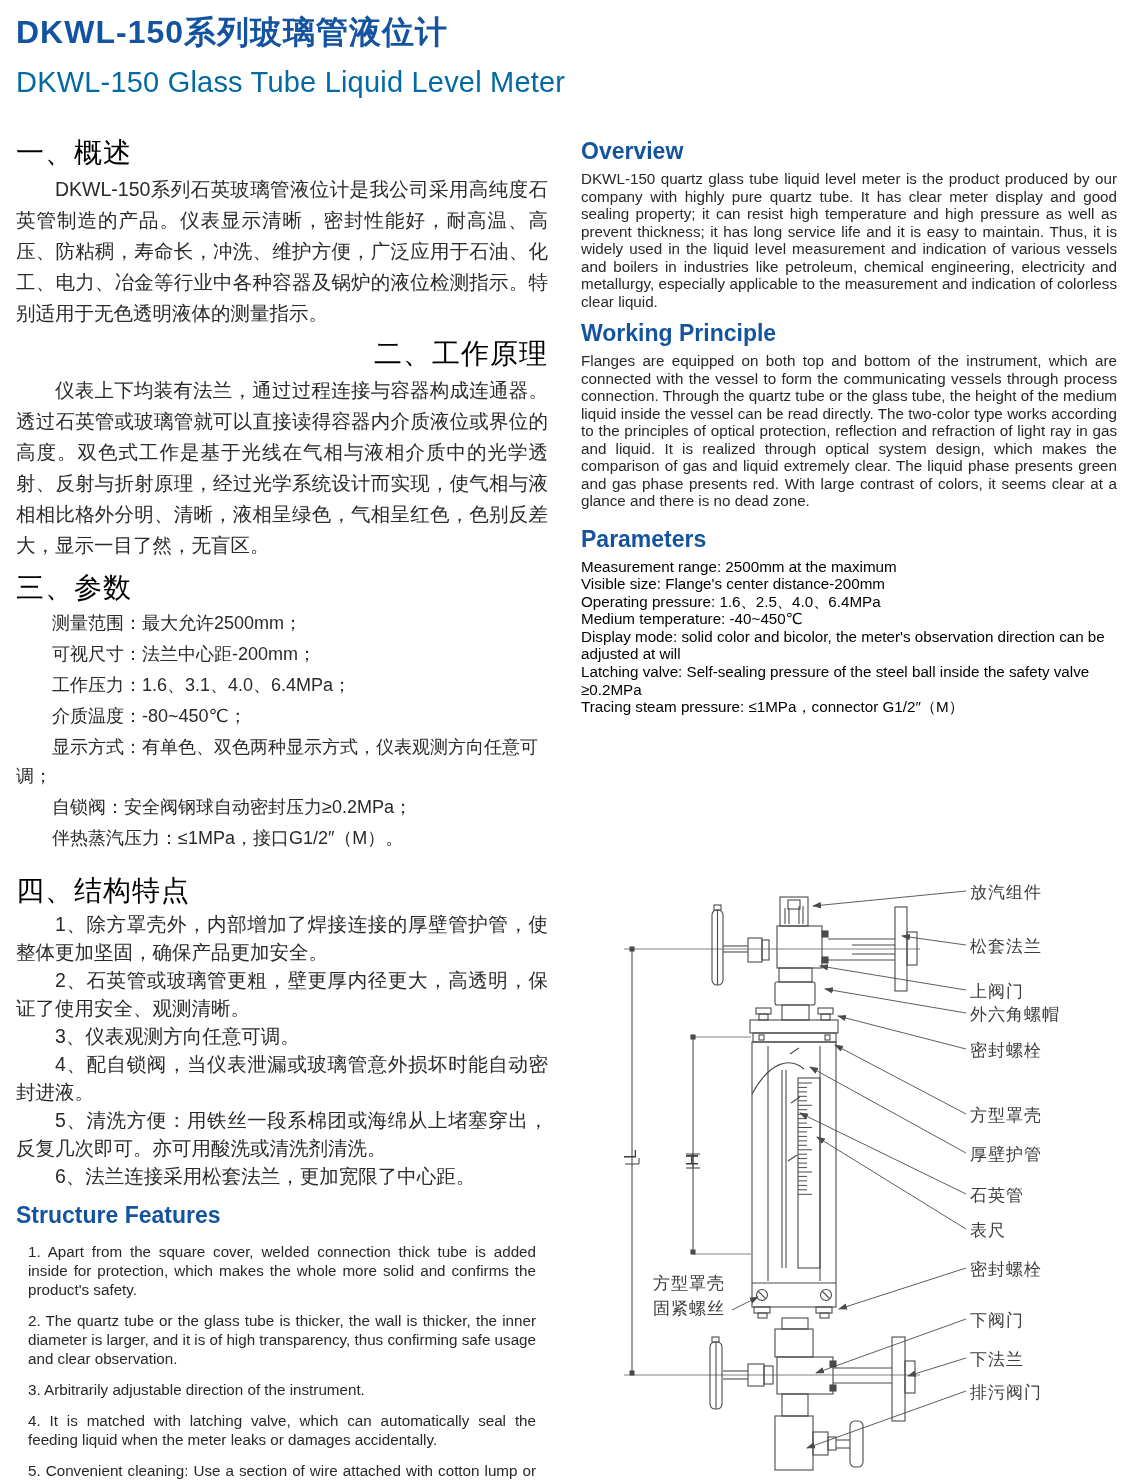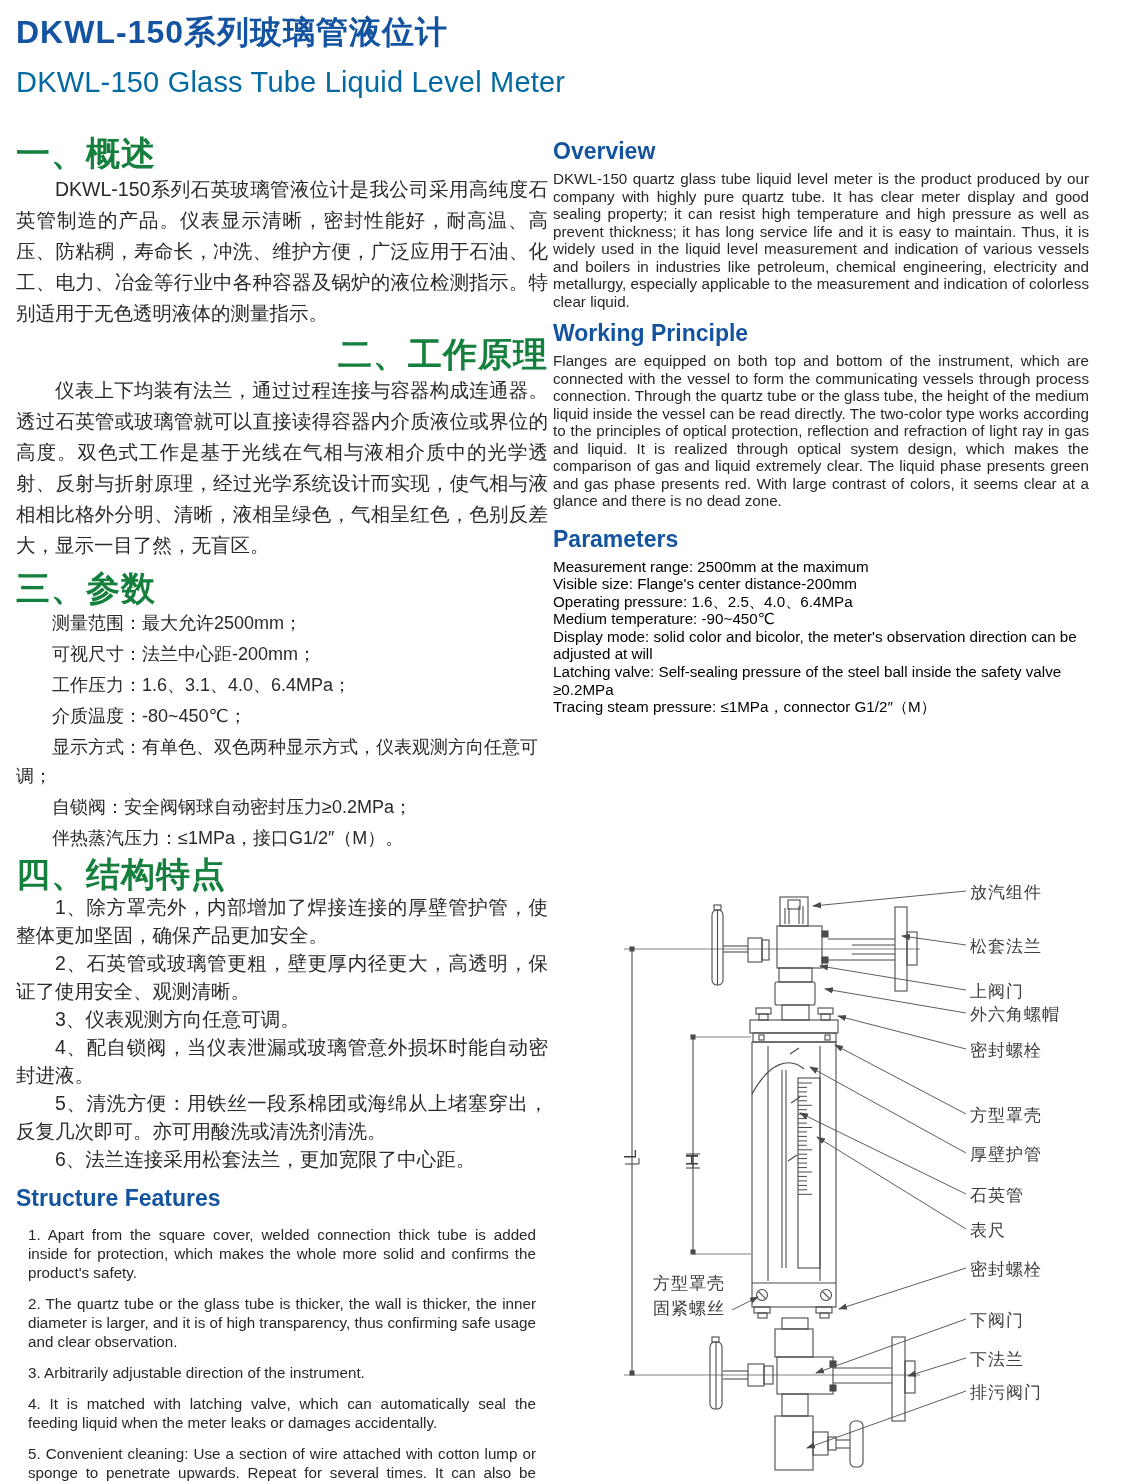--- a/index.html
+++ b/index.html
@@ -8,32 +8,32 @@
     font-family:"Liberation Sans","DejaVu Sans",sans-serif;
     color:#2a2a2a;-webkit-font-smoothing:antialiased;
   }
   .page{position:absolute;inset:0;overflow:hidden;}
   
   .hdr{position:absolute;left:16px;top:8px;width:1100px;}
   .title-zh{font-size:32px;line-height:48px;font-weight:bold;color:#13539f;letter-spacing:1px;margin:0;}
   .title-en{font-size:29px;line-height:36px;font-weight:normal;color:#0369a1;margin:8px 0 0 0;letter-spacing:0.2px;}
   
   .col-left{position:absolute;left:16px;top:136px;width:532px;}
-  .col-right{position:absolute;left:553px;top:136px;width:536px;}
-  .h-zh{font-size:34px;line-height:34px;font-weight:bold;color:#15803d;margin:0;letter-spacing:1px;}
+  .col-right{position:absolute;left:581px;top:136px;width:536px;}
+  .h-zh{font-size:28px;line-height:34px;font-weight:normal;color:#000000;margin:0;letter-spacing:1px;}
   .h-en{font-size:23px;line-height:30px;font-weight:bold;color:#14549f;margin:0;}
   .para-zh{font-size:19.5px;line-height:31px;text-align:justify;text-indent:2em;margin:4px 0 0 0;color:#2a2a2a;}
   .param-zh{font-size:18px;line-height:29px;text-indent:2em;margin:2px 0 0 0;color:#2a2a2a;}
   .sf-zh{font-size:19.5px;line-height:28px;text-align:justify;text-indent:2em;margin:0;color:#2a2a2a;}
   .para-en{font-size:15.2px;line-height:17.5px;text-align:justify;margin:4px 0 0 0;color:#282828;}
   .param-en{font-size:15.2px;line-height:17.6px;margin:0;color:#000000;}
   .sf-en{font-size:15.2px;line-height:19px;text-align:justify;margin:12px;color:#282828;}
   .mt-wp-zh{margin-top:8px;text-align:right;}
   .mt-pa-zh{margin-top:10px;}
-  .mt-sf-zh{margin-top:4px;}
+  .mt-sf-zh{margin-top:21px;}
   .mt-sfen{margin-top:10px;}
   .mt-wp-en{margin-top:8px;}
   .mt-pa-en{margin-top:14px;}
   .sf-zh-list{margin-top:2px;}
   .sf-en-list{margin-top:4px;}
   .param-en-list{margin-top:4px;}
   
   .diagram{position:absolute;left:620px;top:864px;width:508px;height:620px;}
   .diagram svg{display:block;}
   .dlabel{font-size:17px;fill:#3d3d3d;letter-spacing:1px;}
@@ -92,21 +92,21 @@
     <p class="para-en">DKWL-150 quartz glass tube liquid level meter is the product produced by our company with highly pure quartz tube. It has clear meter display and good sealing property; it can resist high temperature and high pressure as well as prevent thickness; it has long service life and it is easy to maintain. Thus, it is widely used in the liquid level measurement and indication of various vessels and boilers in industries like petroleum, chemical engineering, electricity and metallurgy, especially applicable to the measurement and indication of colorless clear liquid.</p>
 
     <h2 class="h-en mt-wp-en">Working Principle</h2>
     <p class="para-en">Flanges are equipped on both top and bottom of the instrument, which are connected with the vessel to form the communicating vessels through process connection. Through the quartz tube or the glass tube, the height of the medium liquid inside the vessel can be read directly. The two-color type works according to the principles of optical protection, reflection and refraction of light ray in gas and liquid. It is realized through optical system design, which makes the comparison of gas and liquid extremely clear. The liquid phase presents green and gas phase presents red. With large contrast of colors, it seems clear at a glance and there is no dead zone.</p>
 
     <h2 class="h-en mt-pa-en">Parameters</h2>
     <div class="param-en-list">
       <p class="param-en">Measurement range: 2500mm at the maximum</p>
       <p class="param-en">Visible size: Flange's center distance-200mm</p>
       <p class="param-en">Operating pressure: 1.6、2.5、4.0、6.4MPa</p>
-      <p class="param-en">Medium temperature: -90~450℃</p>
+      <p class="param-en">Medium temperature: -40~450℃</p>
       <p class="param-en">Display mode: solid color and bicolor, the meter's observation direction can be adjusted at will</p>
       <p class="param-en">Latching valve: Self-sealing pressure of the steel ball inside the safety valve ≥0.2MPa</p>
       <p class="param-en">Tracing steam pressure: ≤1MPa，connector G1/2″（M）</p>
     </div>
   </div>
 
   <div class="diagram">
     <svg width="508" height="620" viewBox="0 0 508 620" xmlns="http://www.w3.org/2000/svg">
       <defs>
         <marker id="arr" markerWidth="9" markerHeight="8" refX="8" refY="4" orient="auto" markerUnits="userSpaceOnUse">

